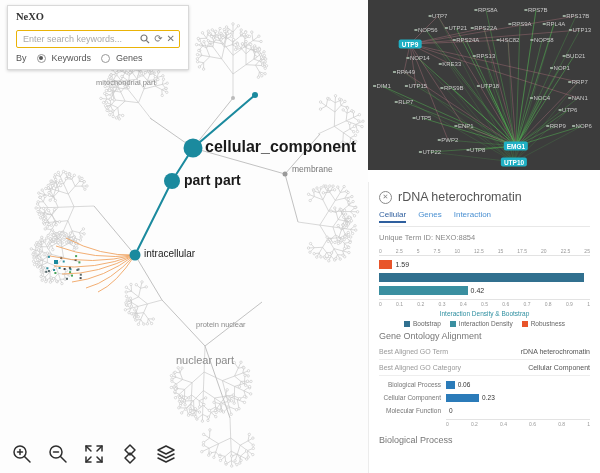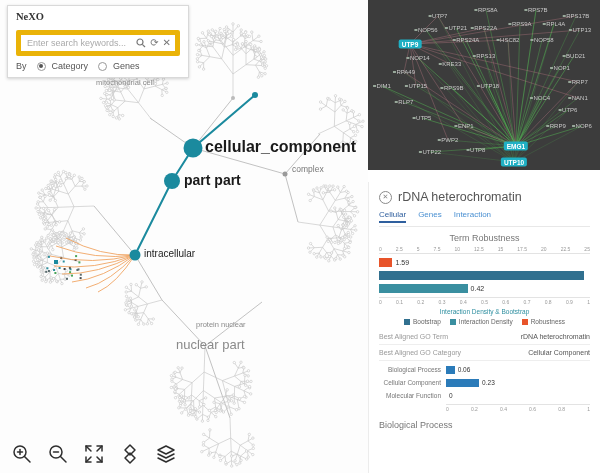--- a/index.html
+++ b/index.html
@@ -16,21 +16,21 @@
   #tree-svg { position:absolute; left:0; top:0; }
   .tree-label { position:absolute; white-space:nowrap; transform:translate(0,-50%); z-index:3; }
 
   
   .search-card {
     position:absolute; left:7px; top:5px; width:182px; z-index:6;
     background:#fff; border:1px solid #d9d9d9; box-shadow:0 1px 3px rgba(0,0,0,.18);
     padding:5px 8px 6px;
   }
   .sc-title { font-size:10.5px; font-weight:bold; color:#333; margin-bottom:8px;font-family:Liberation Serif, serif; }
-  .sc-inputrow { display:flex; align-items:center; border:5px solid #eab308; border-radius:2px; padding:2px 4px; background:#fff; }
+  .sc-inputrow { display:flex; align-items:center; border:1px solid #eab308; border-radius:2px; padding:2px 4px; background:#fff; }
   .sc-input { flex:1; border:0; outline:0; font-size:9px; color:#555; min-width:0; font-family:"Liberation Sans",sans-serif; }
   .sc-input::placeholder { color:#aaa; }
   .sc-icon { color:#777; font-size:10px; line-height:10px; margin-left:4px; cursor:pointer; display:flex; align-items:center; }
   .sc-byrow { display:flex; align-items:center; margin-top:5px; font-size:9px; color:#555; gap:4px; }
   .radio { width:9px; height:9px; border:1px solid #999; border-radius:50%; display:inline-block; position:relative; margin:0 2px 0 6px; }
   .radio.sel::after { content:""; position:absolute; left:1.5px; top:1.5px; width:4px; height:4px; border-radius:50%; background:#555; }
 
   
   .controls { position:absolute; left:10px; bottom:7px; display:flex; gap:12px; z-index:6; }
   .ctrl { width:24px; height:24px; display:flex; align-items:center; justify-content:center; cursor:pointer; }
@@ -698,46 +698,46 @@
         <path d="M135 255 Q100.5 256.5 66 238" stroke="#f0a05a" stroke-width="1" fill="none" opacity="0.85"></path>
         <path d="M255 95 L193 148 L172 181 L135 255" stroke="#1b8a9e" stroke-width="2" fill="none"></path>
         <circle cx="233" cy="98" r="2" fill="#bbb"></circle>
         <circle cx="285" cy="174" r="2.5" fill="#9a9a9a"></circle>
         <circle cx="255" cy="95" r="3" fill="#1b8a9e"></circle>
         <circle cx="193" cy="148" r="9.5" fill="#1b8a9e"></circle>
         <circle cx="172" cy="181" r="8" fill="#1b8a9e"></circle>
         <circle cx="135" cy="255" r="5.5" fill="#1b8a9e"></circle>
       </svg>
     <div id="tree-labels">
-        <div class="tree-label" style="left: 96px; top: 82px; font-size: 7.5px; color: rgb(138, 138, 138);">mitochondrial cell</div>
-        <div class="tree-label" style="left: 292px; top: 169px; font-size: 8.5px; color: rgb(119, 119, 119);">complex</div>
+        <div class="tree-label" style="left: 96px; top: 82px; font-size: 7.5px; color: rgb(138, 138, 138);">mitochondrial part</div>
+        <div class="tree-label" style="left: 292px; top: 169px; font-size: 8.5px; color: rgb(119, 119, 119);">membrane</div>
         <div class="tree-label" style="left: 205px; top: 147px; font-size: 16px; color: rgb(26, 26, 26); font-weight: bold;">cellular_component</div>
         <div class="tree-label" style="left: 184px; top: 180px; font-size: 14px; color: rgb(26, 26, 26); font-weight: bold;">part part</div>
         <div class="tree-label" style="left: 144px; top: 253px; font-size: 10px; color: rgb(34, 34, 34);">intracellular</div>
         <div class="tree-label" style="left: 196px; top: 324px; font-size: 7.5px; color: rgb(138, 138, 138);">protein nuclear</div>
-        <div class="tree-label" style="left: 176px; top: 344px; font-size: 13px; color: rgb(138, 138, 138);">nuclear part</div>
+        <div class="tree-label" style="left: 176px; top: 360px; font-size: 11px; color: rgb(138, 138, 138);">nuclear part</div>
       </div>
 
     <div class="search-card">
       <div class="sc-title">NeXO</div>
       <div class="sc-inputrow">
         <input class="sc-input" placeholder="Enter search keywords..." style="">
         <span class="sc-icon">
           <svg width="10" height="10" viewBox="0 0 10 10">
               <circle cx="4" cy="4" r="3" fill="none" stroke="#777" stroke-width="1.2"></circle>
               <line x1="6.3" y1="6.3" x2="9" y2="9" stroke="#777" stroke-width="1.2"></line>
             </svg>
         </span>
         <span class="sc-icon">⟳</span>
         <span class="sc-icon">✕</span>
       </div>
       <div class="sc-byrow">
         <span>By</span>
         <span class="radio sel"></span>
-        <span>Category</span>
+        <span>Keywords</span>
         <span class="radio"></span>
         <span>Genes</span>
       </div>
     </div>
 
     <div class="controls" id="controls">
         <div class="ctrl">
           <svg width="22" height="22" viewBox="0 0 22 22">
             <circle cx="9" cy="9" r="6"></circle>
             <line x1="13.5" y1="13.5" x2="19" y2="19"></line>
@@ -1003,22 +1003,24 @@
   <div class="details-panel">
     <div class="d-header">
       <span class="close">✕</span>
       <span class="d-title">rDNA heterochromatin</span>
     </div>
     <div class="tabs" id="tabs">
         <div class="tab active">Cellular</div>
         <div class="tab">Genes</div>
         <div class="tab">Interaction</div>
       </div>
-
-    <div class="sec-h center">Term Robustness</div>
+    <div class="term-id">
+      <span>Unique Term ID:</span> <span>NEXO:8854</span>
+    </div>
+
     <div class="axisrow" id="rb-top-axis">
         <span>0</span>
         <span>2.5</span>
         <span>5</span>
         <span>7.5</span>
         <span>10</span>
         <span>12.5</span>
         <span>15</span>
         <span>17.5</span>
         <span>20</span>
@@ -1060,20 +1062,21 @@
         <div class="leg-item">
           <span class="leg-sq" style="background: rgb(58, 143, 160);"></span>
           <span>Interaction Density</span>
         </div>
         <div class="leg-item">
           <span class="leg-sq" style="background: rgb(232, 84, 42);"></span>
           <span>Robustness</span>
         </div>
       </div>
 
+    <div class="sec-h">Gene Ontology Alignment</div>
     <div id="go-table">
         <div class="go-row">
           <span class="go-l">Best Aligned GO Term</span>
           <span class="go-v">rDNA heterochromatin</span>
         </div>
         <div class="go-row">
           <span class="go-l">Best Aligned GO Category</span>
           <span class="go-v">Cellular Component</span>
         </div>
       </div>

